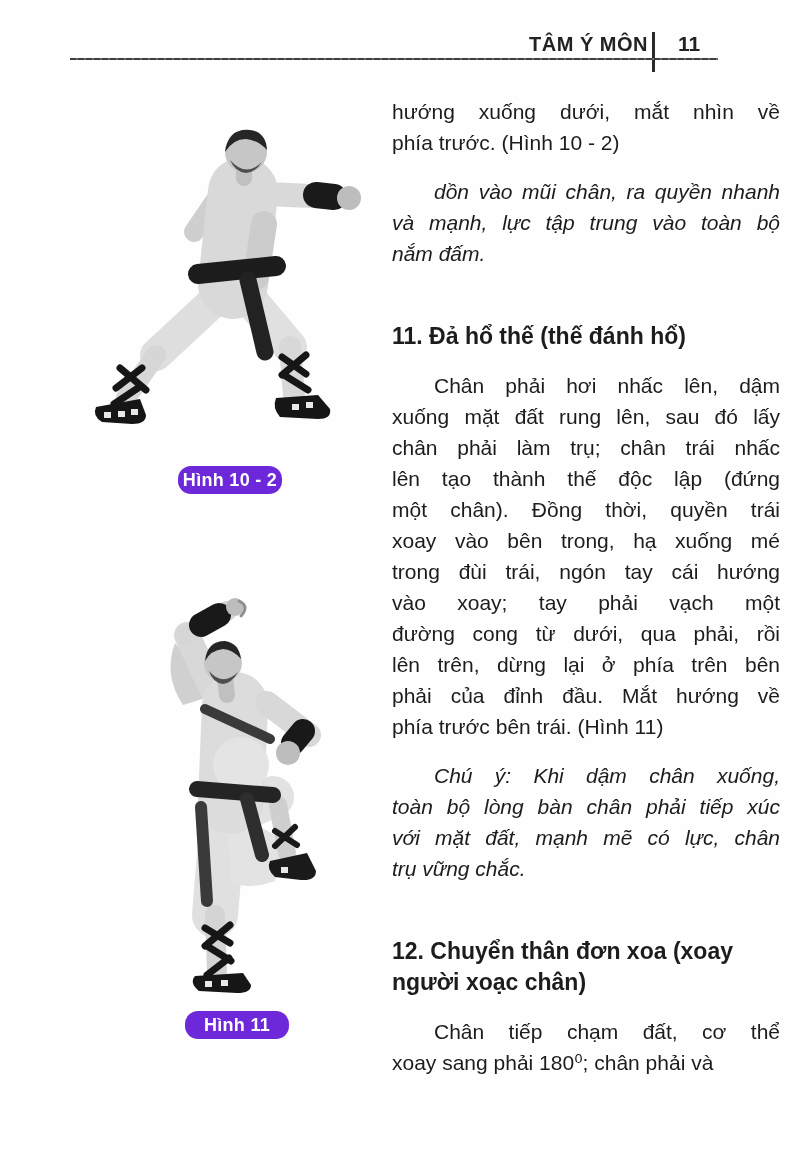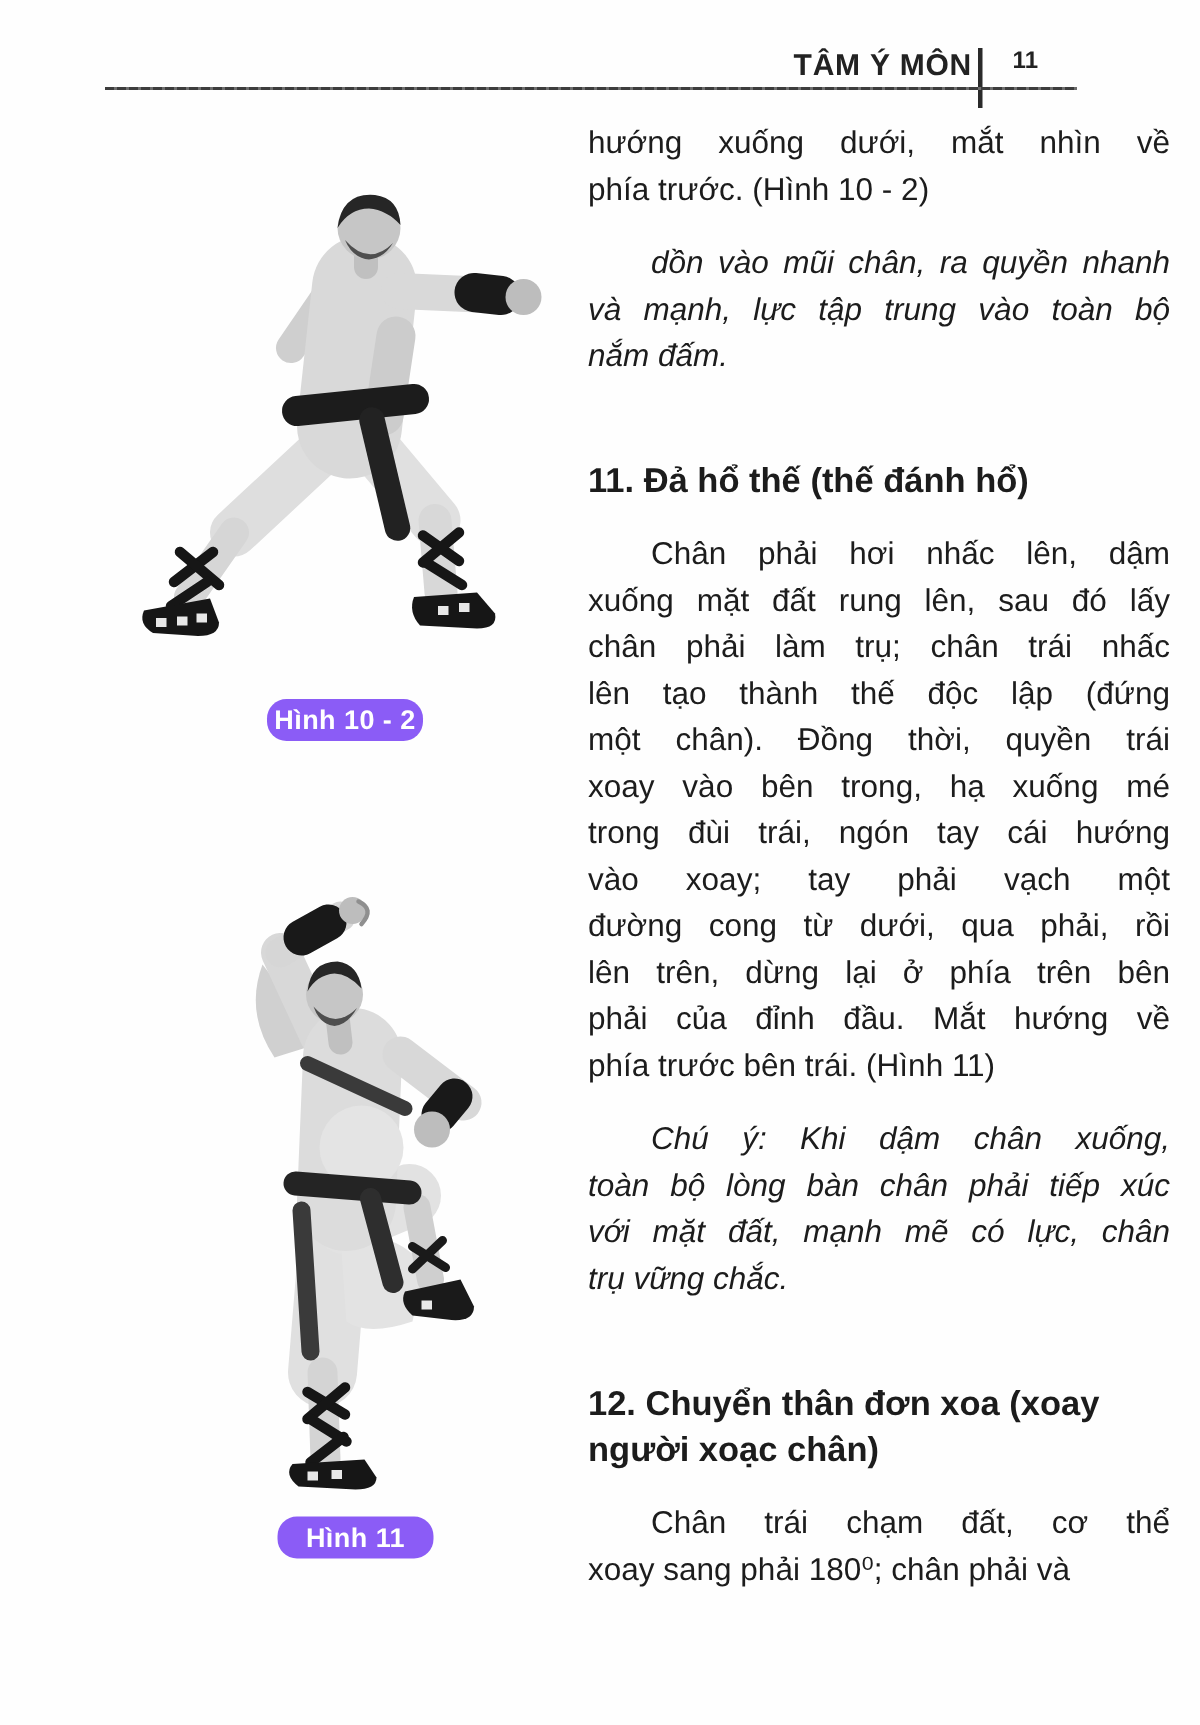--- a/index.html
+++ b/index.html
@@ -8,42 +8,42 @@
     font-family:"Liberation Sans","DejaVu Sans",sans-serif; color:#1c1c1c;
     overflow:hidden;
   }
   
   .h-title {
     position:absolute; top:33px; right:152px; font-size:20px; font-weight:700;
     letter-spacing:0.5px; color:#222;text-align:right;
   }
   .h-bar { position:absolute; left:652px; top:32px; width:3px; height:40px; background:#2a2a2a; }
   .h-num {
-    position:absolute; left:646px; top:32px; width:46px; text-align:right;
-    font-size:16px; font-weight:700; color:#222;
+    position:absolute; left:666px; top:32px; width:46px; text-align:center;
+    font-size:21px; font-weight:700; color:#222;
   }
   .h-rule {
     position:absolute; left:70px; top:58px; width:648px; height:2px;
     background:repeating-linear-gradient(90deg,#3d3d3d 0 6px,#6d6d6d 6px 8px);
   }
   
   .fig { position:absolute; }
   .fig svg { display:block; }
   .fig1 { left:78px; top:112px; width:290px; height:400px; }
   .fig2 { left:135px; top:583px; width:238px; height:470px; }
   .pill {
-    position:absolute; height:28px; width:104px; background:#8b5cf6; color:#ffffff;
+    position:absolute; height:28px; width:104px; background:#6d28d9; color:#ffffff;
     border-radius:13px; display:flex; align-items:center; justify-content:center;
     font-size:18px; font-weight:700; letter-spacing:0.3px; margin:0;
   }
   .pill1 { left:100px; top:354px; }
   .pill2 { left:50px;  top:428px; }
   
   .text-col {
-    position:absolute; left:392px; top:80px; width:388px;
+    position:absolute; left:392px; top:96px; width:388px;
     font-size:21px; line-height:31px; color:#1c1c1c;
   }
   .para { margin:0 0 18px 0; }
   .para .tline { text-align:justify; text-align-last:justify; }
   .para .tline.last { text-align-last:left; }
   .indent .tline:first-child { text-indent:42px; }
   .note { font-style:italic; }
   .heading { font-weight:700; font-size:23px; margin:52px 0 18px 0; line-height:31px; }
   .heading .tline { text-align:left; }
 </style>
@@ -182,18 +182,18 @@
         <div class="tline">Chú ý: Khi dậm chân xuống,</div>
         <div class="tline">toàn bộ lòng bàn chân phải tiếp xúc</div>
         <div class="tline">với mặt đất, mạnh mẽ có lực, chân</div>
         <div class="tline last">trụ vững chắc.</div>
       </div>
     <div class="heading">
         <div class="tline">12. Chuyển thân đơn xoa (xoay</div>
         <div class="tline last">người xoạc chân)</div>
       </div>
     <div class="para indent">
-        <div class="tline">Chân trái chạm đất, cơ thể</div>
+        <div class="tline">Chân tiếp chạm đất, cơ thể</div>
         <div class="tline last">xoay sang phải 180⁰; chân phải và</div>
       </div>
   </section>
 
 </div>
 
 </body></html>

